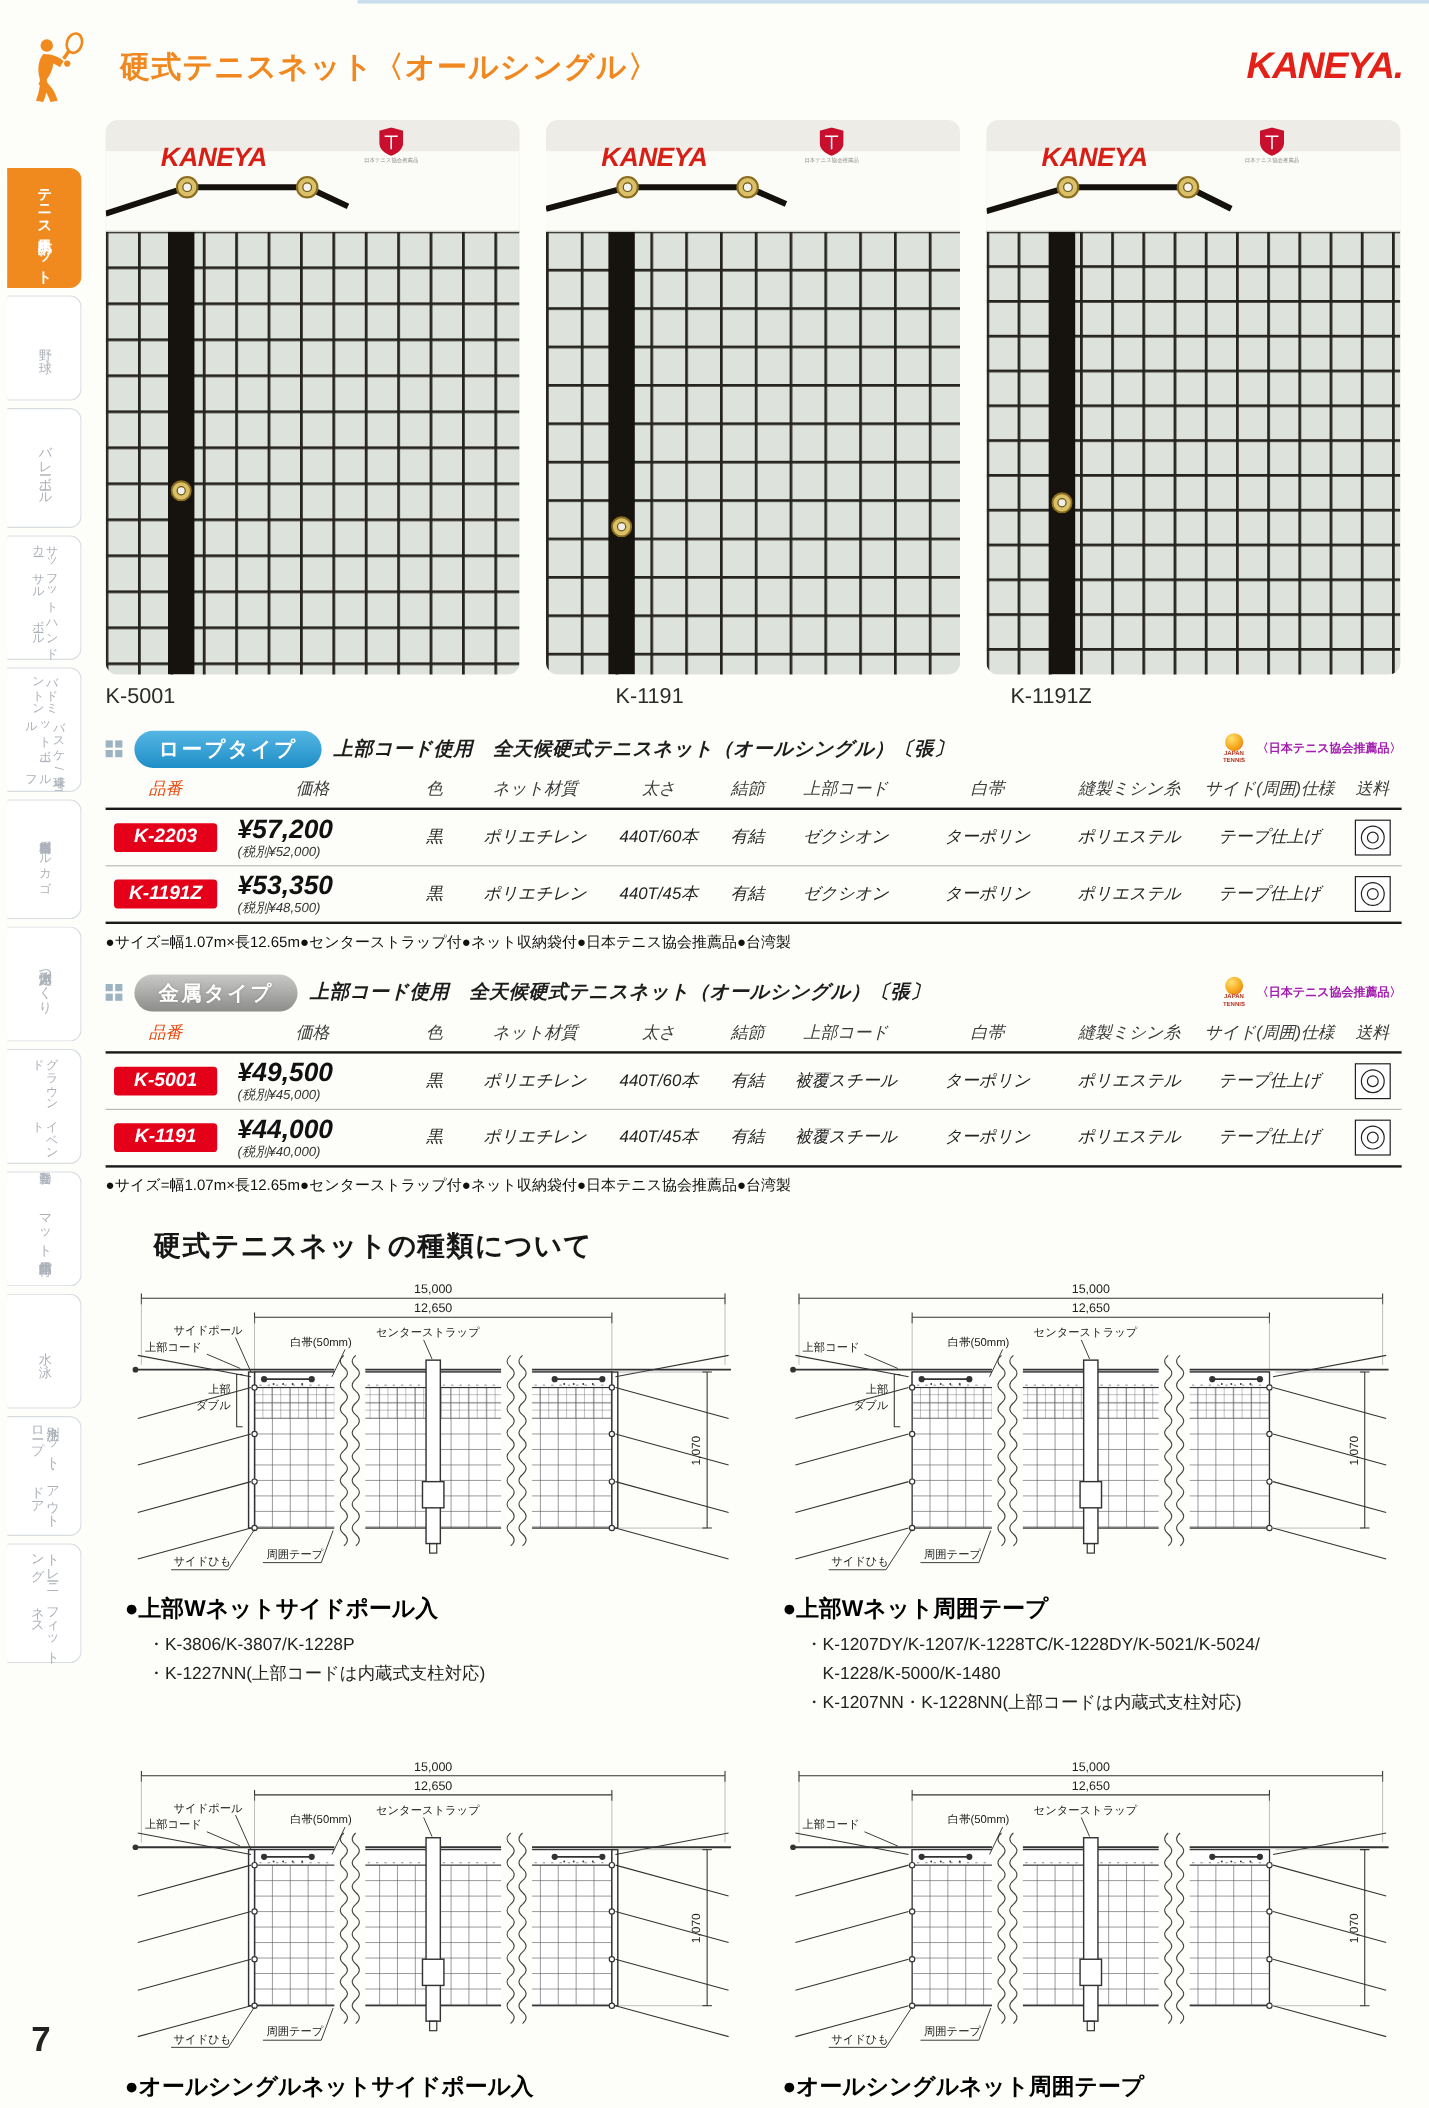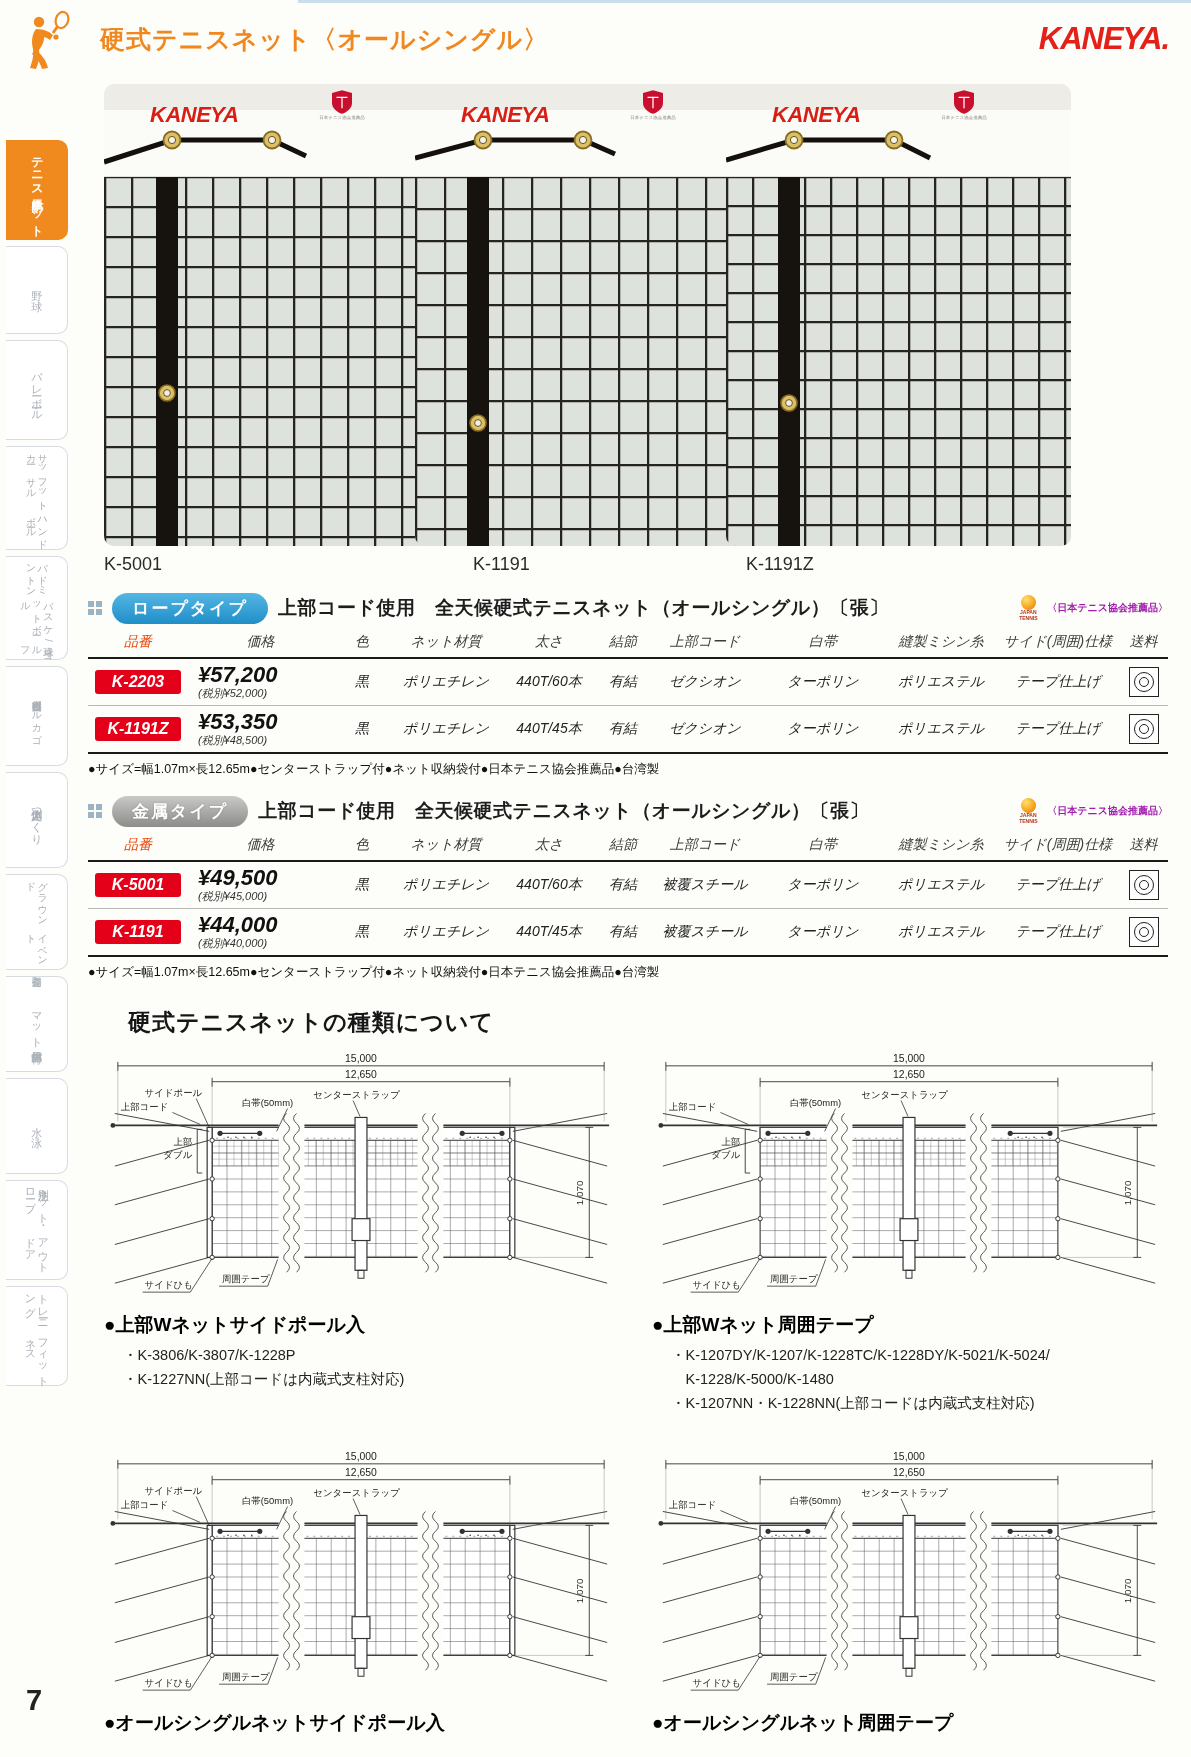--- a/index.html
+++ b/index.html
@@ -17,29 +17,29 @@
     background:#fff;border:1px solid #d7dce1;border-left:none;
     border-radius:0 10px 10px 0;color:#abb1b9;font-size:11px;line-height:1.15;
     margin-bottom:6px;box-sizing:border-box;width:62px;
   }
   .side-tab .ln{display:inline-block;margin:0 1px;}
   .side-tab.dense{font-size:10px;}
   .side-tab.sparse .ln{letter-spacing:.9em;padding-top:.4em;}
   .side-tab.active{background:#f08a1f;border-color:#f08a1f;color:#fff;font-weight:bold;font-size:12px;}
   #page-num{position:absolute;left:26px;top:1684px;font-size:29px;font-weight:bold;color:#222;}
   
-  .content{position:absolute;left:88px;top:8px;width:1087px;}
+  .content{position:absolute;left:88px;top:24px;width:1087px;}
   
   .hdr{display:flex;align-items:center;height:62px;}
   .hdr .ticon{width:50px;height:60px;margin-left:-62px;margin-right:24px;flex:none;}
   .hdr .title{font-size:25px;font-weight:bold;color:#f0881f;letter-spacing:1px;}
   .hdr .brand{margin-left:auto;font-size:31px;font-weight:900;font-style:italic;color:#e32119;letter-spacing:-1px;padding-right:6px;}
   
   .photos{display:flex;gap:22px;margin-top:14px;}
-  .photo-wrap{width:273px;flex:none;margin-left:16px;}
+  .photo-wrap{width:345px;flex:none;}
   .photo{position:relative;width:345px;height:462px;border-radius:10px;overflow:hidden;background:#edece7;}
   .ph-band{position:absolute;top:26px;left:0;right:0;height:66px;background:#fbfbf8;border-bottom:1px solid #e3e2da;}
   .ph-logo{position:absolute;left:46px;top:18px;font-size:22px;font-weight:900;font-style:italic;color:#d81f16;letter-spacing:-.5px;}
   .ph-emblem{position:absolute;left:208px;top:6px;width:60px;text-align:center;}
   .ph-emblem .cap{font-size:5px;color:#8a8a86;transform:scale(.9);white-space:nowrap;}
   .ph-netarea{position:absolute;top:92px;left:0;right:0;bottom:0;background:#dee2dc;}
   .ph-sideband{position:absolute;top:0;bottom:0;left:52px;width:22px;background:#16130f;}
   .ph-caption{margin-top:8px;font-size:18px;color:#2a2a2a;}
   .photo-wrap:nth-child(2) .ph-caption{margin-left:58px;}
   .photo-wrap:nth-child(3) .ph-caption{margin-left:20px;}
@@ -47,21 +47,21 @@
   .cordsvg{position:absolute;left:0;top:26px;width:345px;height:66px;}
   .grom{position:absolute;width:18px;height:18px;}
   
   .ptable{margin-top:14px;width:1080px;}
   .tbl-head{display:flex;align-items:center;height:38px;gap:10px;}
   .sq-icon{display:grid;grid-template-columns:6px 6px;grid-template-rows:6px 6px;gap:2px;flex:none;}
   .sq-icon i{background:#9db3c2;}
   .pill{border-radius:999px;color:#fff;font-weight:bold;font-size:17px;padding:4px 20px;letter-spacing:2px;flex:none;}
   .pill.blue{background:linear-gradient(#55b6e4,#1f8ec7);}
   .pill.silver{background:linear-gradient(#c9c9c7,#8c8c8a);text-shadow:0 0 2px rgba(90,90,90,.4);}
-  .tbl-title{font-size:19px;font-weight:bold;color:#1d1d1d;letter-spacing:.5px;}
+  .tbl-title{font-size:16px;font-weight:bold;color:#1d1d1d;letter-spacing:.5px;font-style:italic;}
   .head-right{margin-left:auto;display:flex;align-items:center;gap:6px;}
   .jt-logo{width:26px;text-align:center;flex:none;}
   .jt-ball{width:15px;height:15px;border-radius:50%;margin:0 auto;background:radial-gradient(circle at 35% 30%,#ffe070,#f6a81c 55%,#e2641a);}
   .jt-txt{font-size:5px;font-weight:bold;color:#b5341f;line-height:1.1;}
   .recommend{font-size:10px;font-weight:bold;color:#a21caf;}
   .cols,.prow{display:grid;grid-template-columns:100px 145px 58px 110px 96px 52px 112px 124px 112px 122px 49px;align-items:center;font-style:italic;}
   .cols{border-bottom:2px solid #1a1a1a;}
   .col-h{font-size:14px;color:#3b3b3b;text-align:center;padding:6px 0;}
   .col-h.first{color:#e8470b;}
   .prow{height:46px;border-bottom:1px solid #b9b9b9;}

